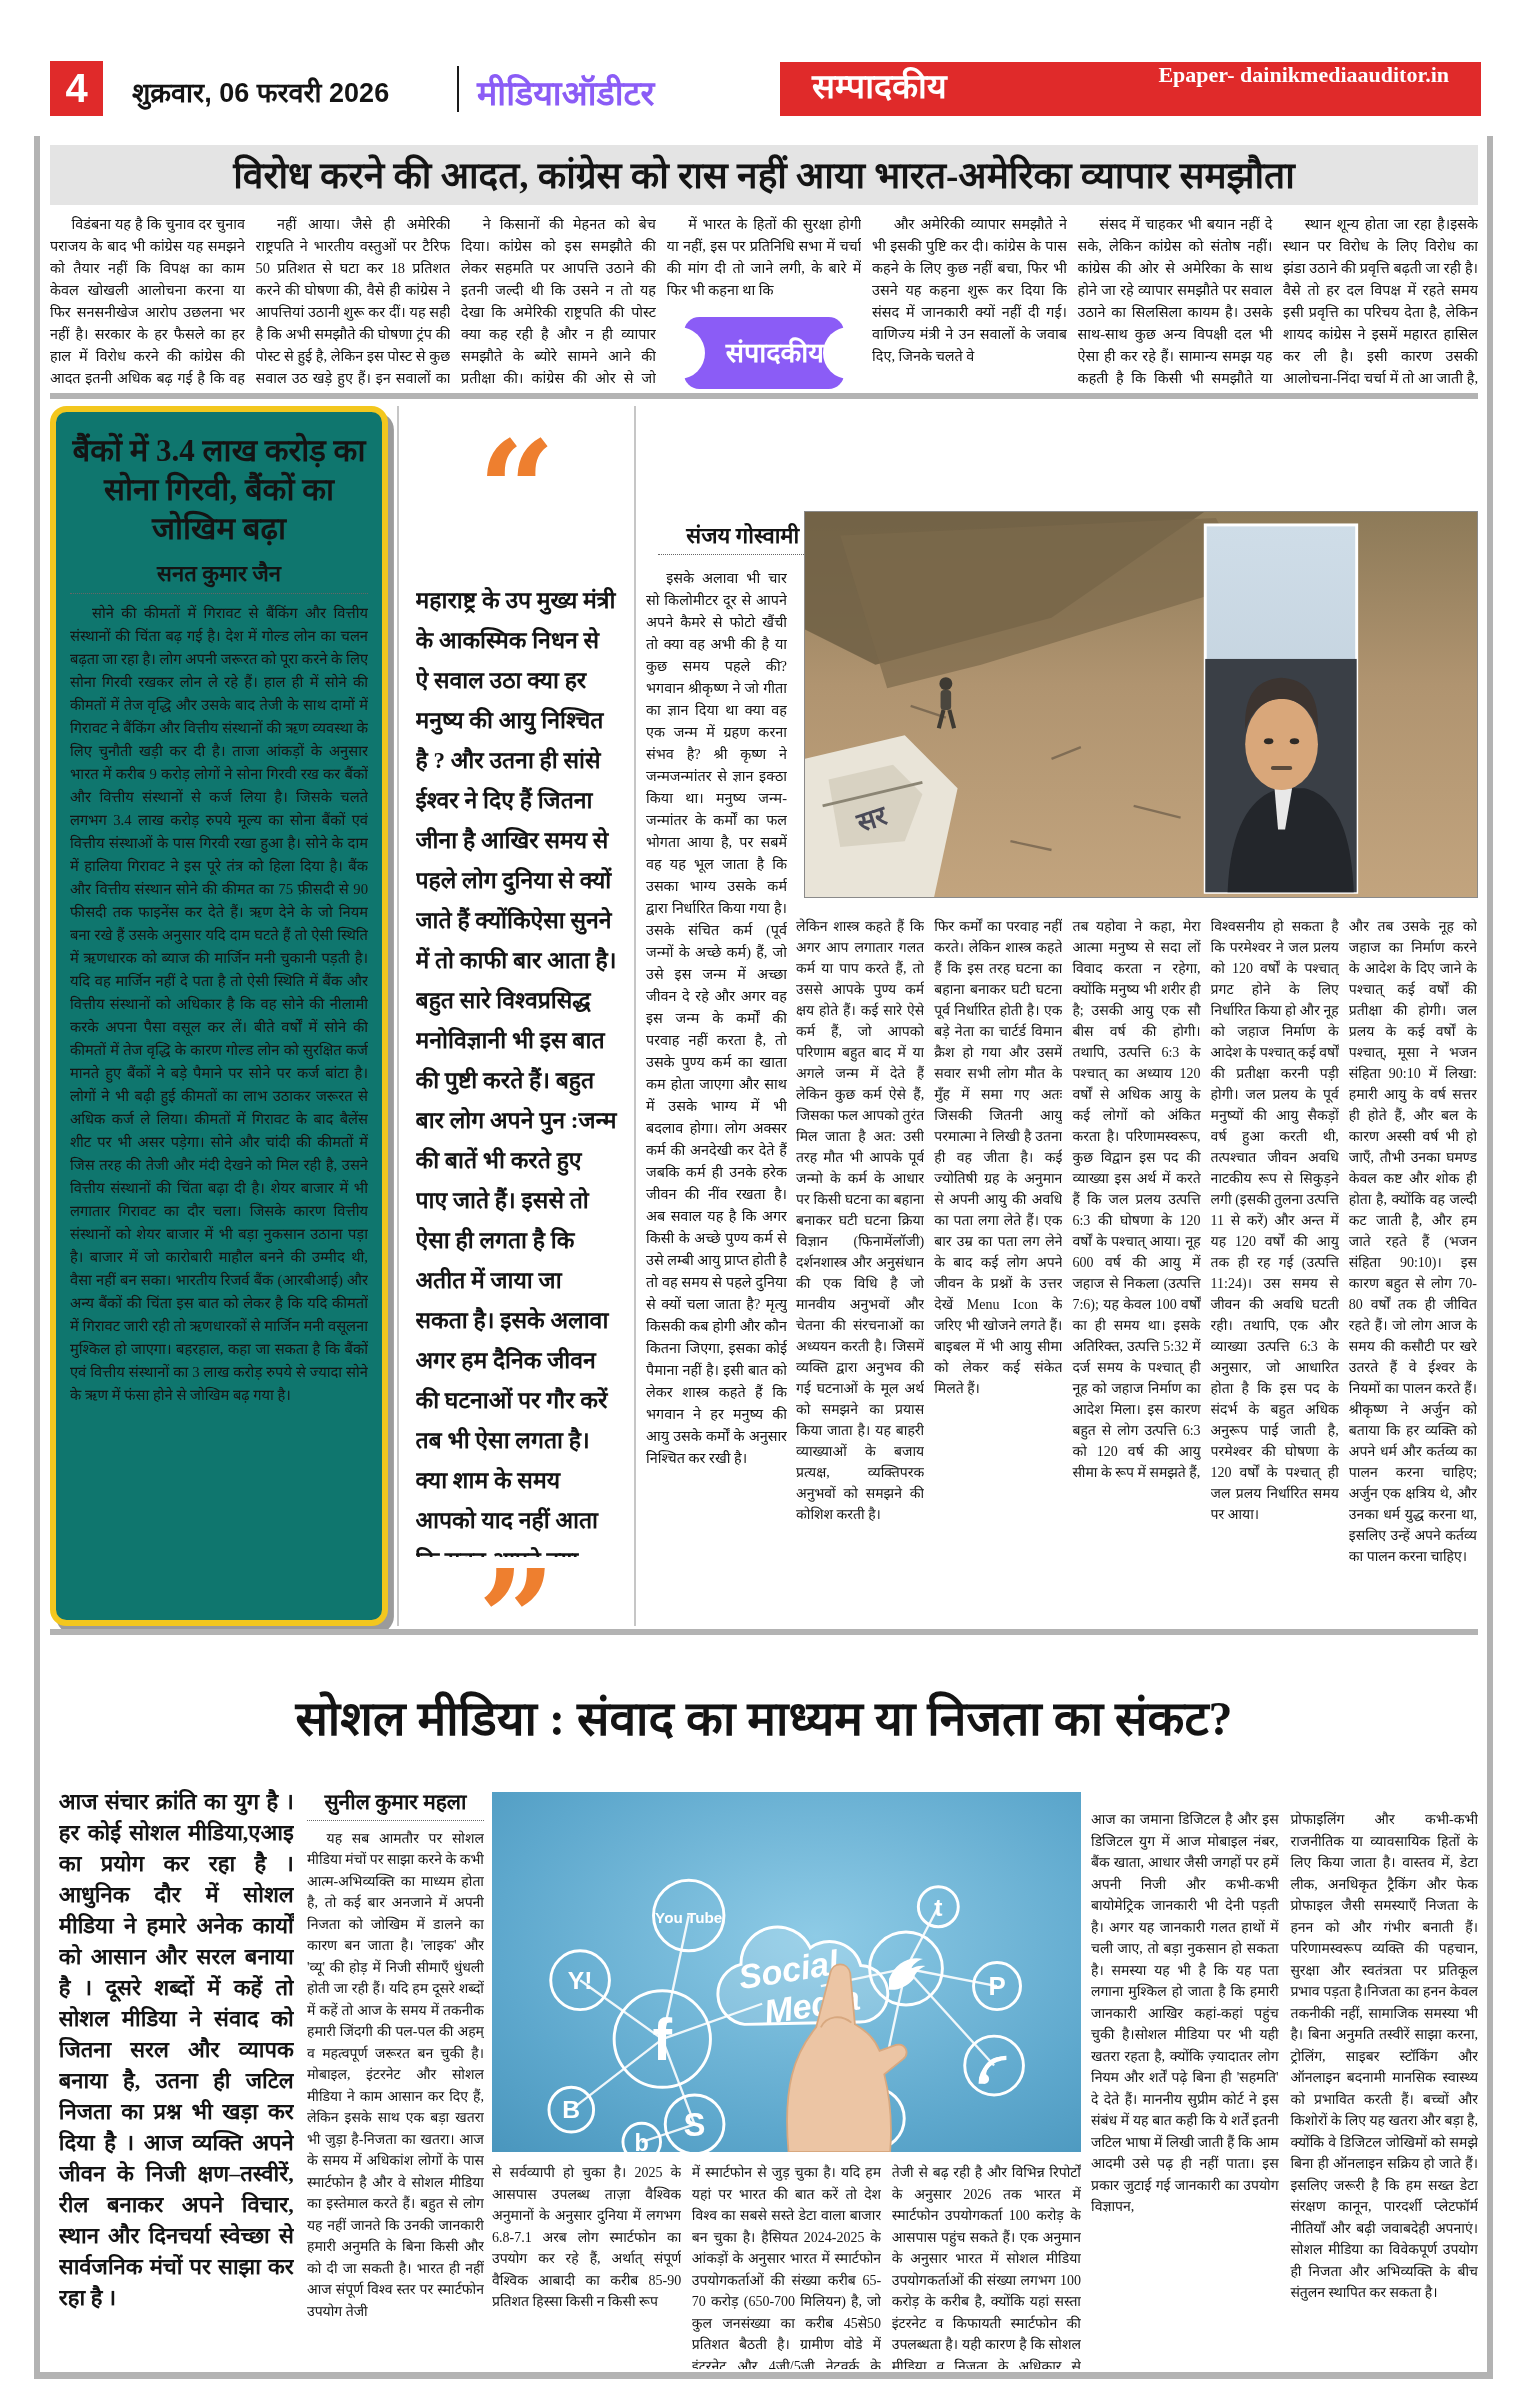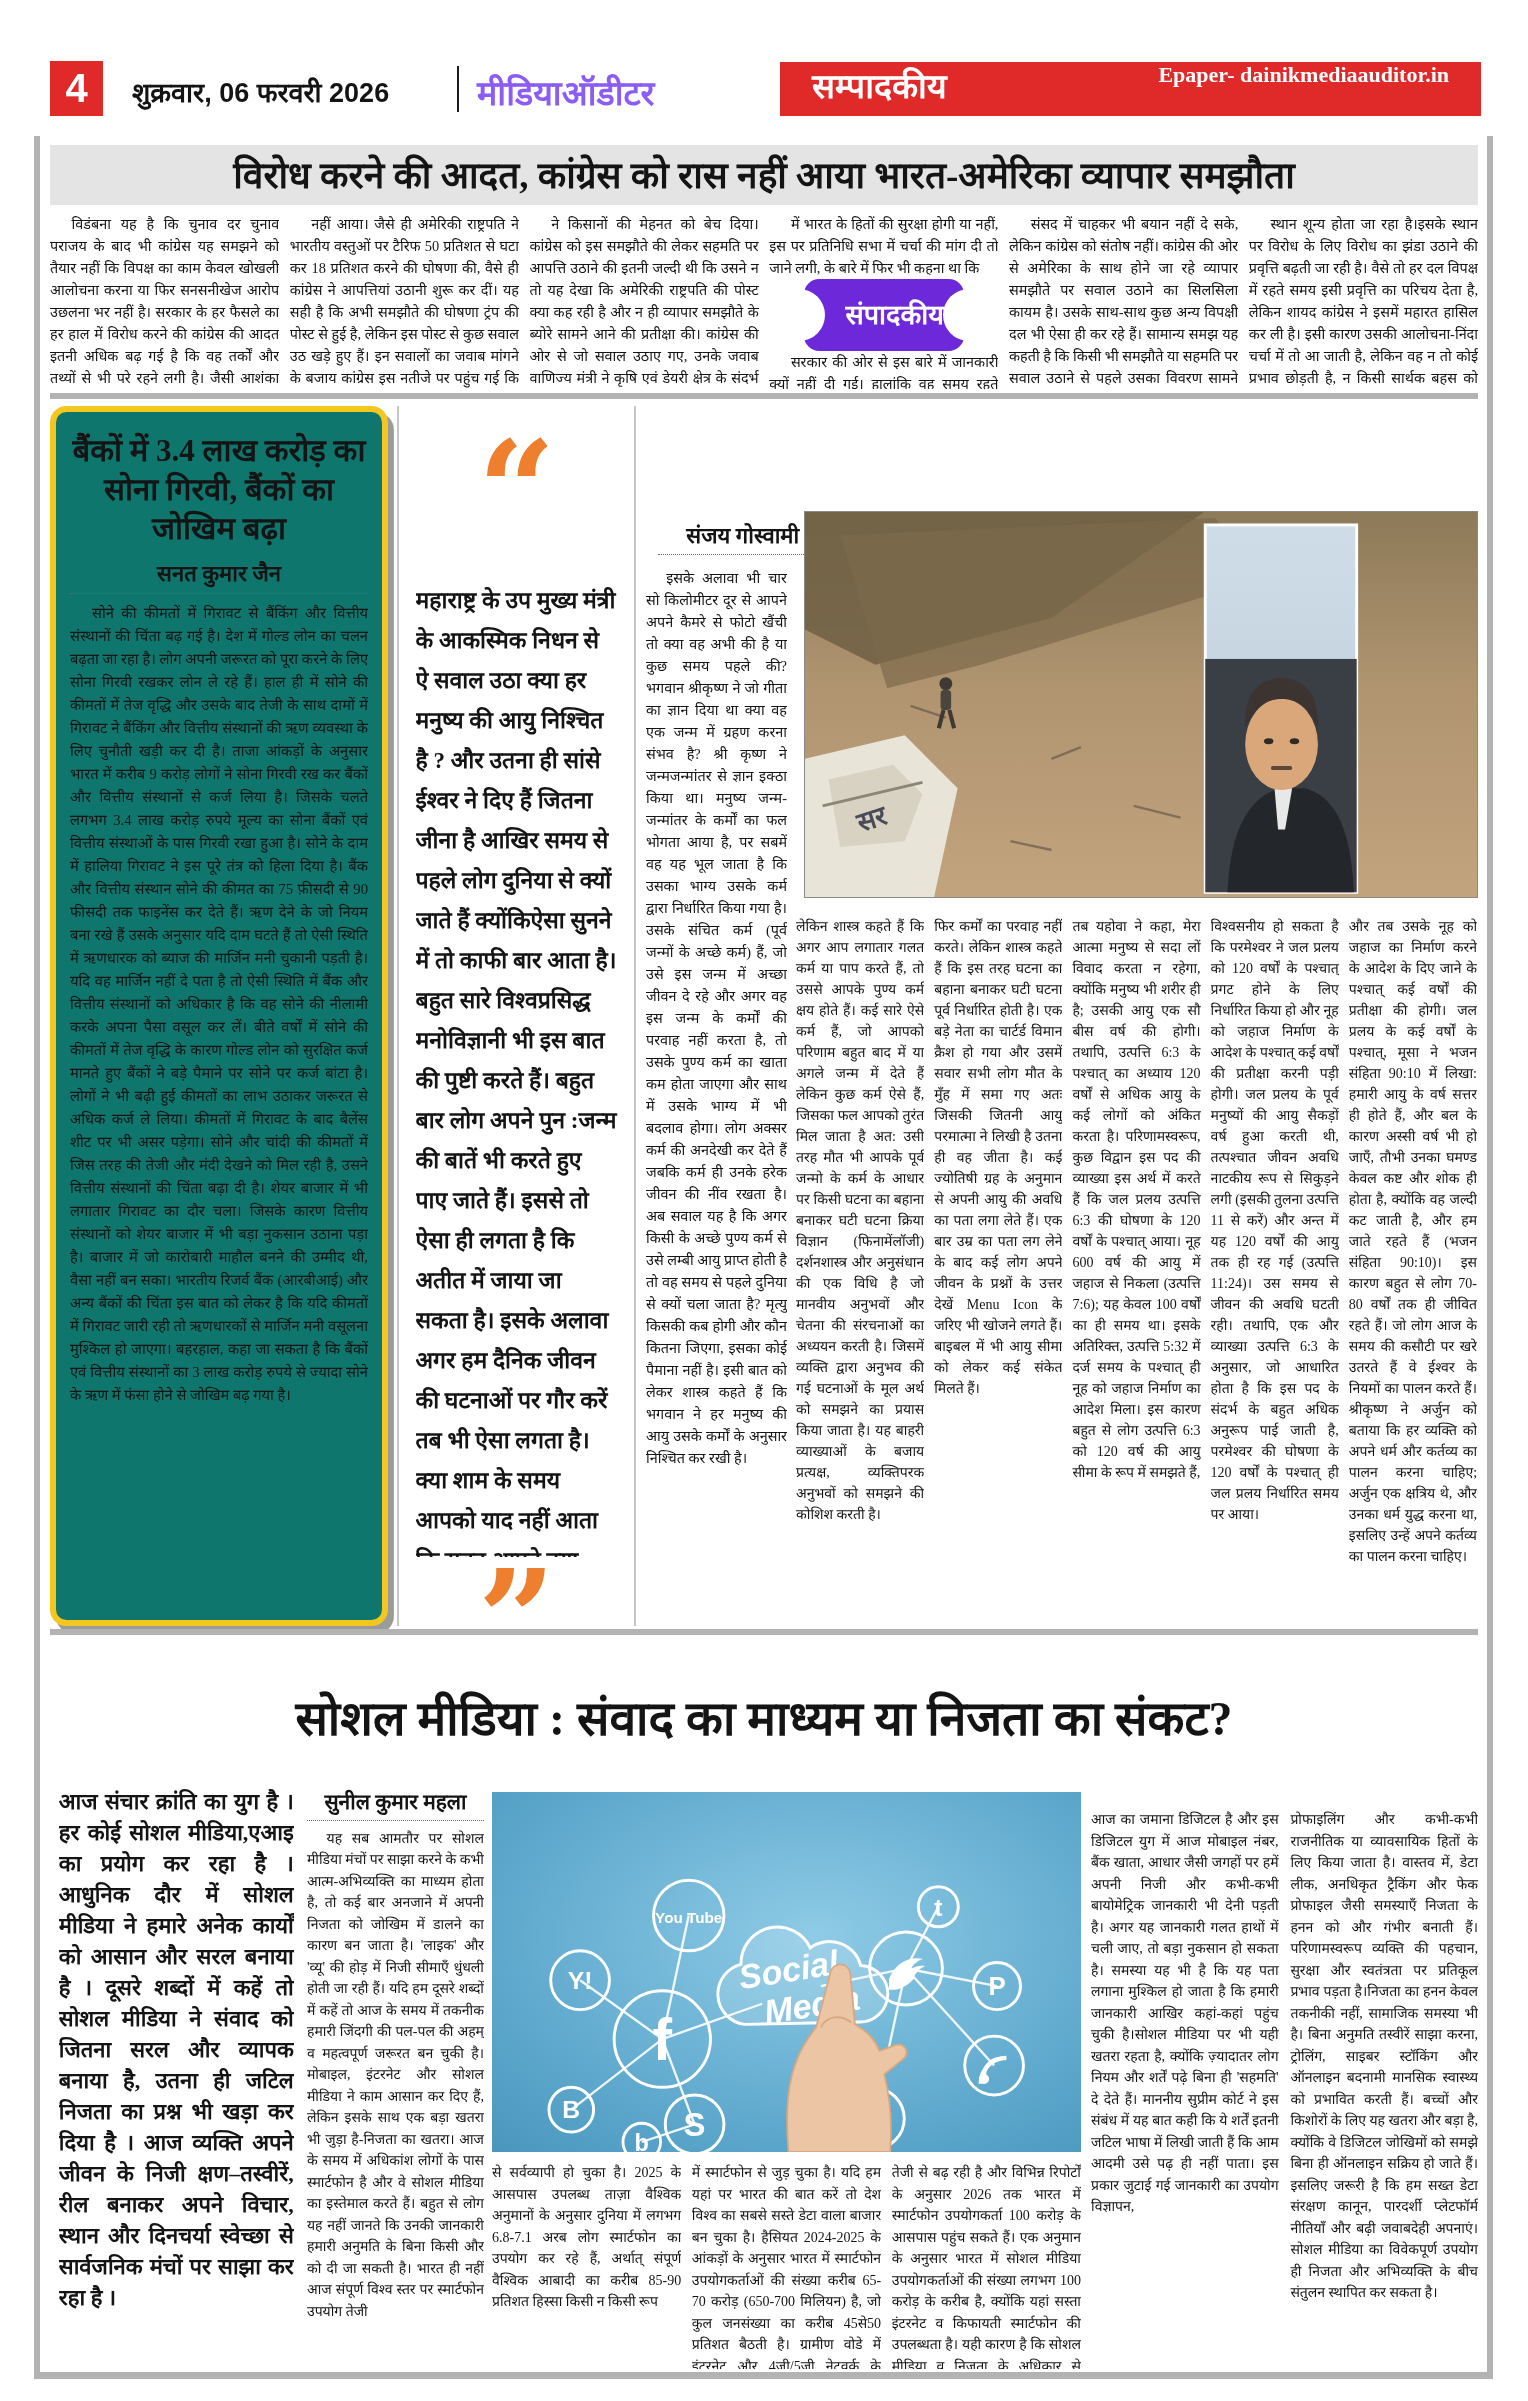--- a/index.html
+++ b/index.html
@@ -23,21 +23,21 @@
   
   .rule-h{background:#b3b3b3;}
   .rule-v{background:#b3b3b3;}
   
   .top-headline-box{left:50px;top:145px;width:1428px;height:60px;background:#e4e4e4;
                     display:flex;align-items:center;justify-content:center;}
   .top-headline-box h1{margin:0;font-size:37px;line-height:1;font-weight:bold;}
   .top-cols{left:50px;top:213px;width:1428px;height:176px;display:flex;gap:10.6px;}
   .col{flex:1;text-align:justify;overflow:hidden;}
   .top-cols .col{font-size:14.4px;line-height:22px;text-indent:1.5em;}
-  .badge{position:relative;margin:0 auto;width:160px;height:72px;background:#6d28d9;border-radius:15.3px;
+  .badge{position:relative;margin:16px auto;width:160px;height:72px;background:#8b5cf6;border-radius:15.3px;
          display:flex;align-items:center;justify-content:center;}
   .badge::before,.badge::after{content:"";position:absolute;top:50%;transform:translateY(-50%);
          width:52px;height:52px;border-radius:50%;background:#fff;}
   .badge::before{left:-31px;} .badge::after{right:-31px;}
   .badge span{color:#fff;font-size:27px;font-weight:bold;font-family:"Liberation Sans","DejaVu Sans",sans-serif;}
   
   .sidebar{left:50px;top:406px;width:338px;height:1220px;box-sizing:border-box;
            border:6.5px solid #f3c71e;border-radius:16.5px;box-shadow:5.9px 7px 0 #9b9b9b;
            background:#0f766e;padding:15.3px 14px;overflow:hidden;}
   .sidebar h2{margin:3.5px 0 0 0;text-align:center;font-size:31px;line-height:39px;font-weight:bold;}
@@ -102,20 +102,21 @@
     <div class="col">विडंबना यह है कि चुनाव दर चुनाव पराजय के बाद भी कांग्रेस यह समझने को तैयार नहीं कि विपक्ष का काम केवल खोखली आलोचना करना या फिर सनसनीखेज आरोप उछलना भर नहीं है। सरकार के हर फैसले का हर हाल में विरोध करने की कांग्रेस की आदत इतनी अधिक बढ़ गई है कि वह तर्कों और तथ्यों से भी परे रहने लगी है। जैसी आशंका थी, वैसा ही हुआ। कांग्रेस के साथ होने वाला व्यापार समझौता भी उसे रास</div>
     <div class="col noindent">नहीं आया। जैसे ही अमेरिकी राष्ट्रपति ने भारतीय वस्तुओं पर टैरिफ 50 प्रतिशत से घटा कर 18 प्रतिशत करने की घोषणा की, वैसे ही कांग्रेस ने आपत्तियां उठानी शुरू कर दीं। यह सही है कि अभी समझौते की घोषणा ट्रंप की पोस्ट से हुई है, लेकिन इस पोस्ट से कुछ सवाल उठ खड़े हुए हैं। इन सवालों का जवाब मांगने के बजाय कांग्रेस इस नतीजे पर पहुंच गई कि प्रधानमंत्री ने देश के किसानों के हितों की अनदेखी की।</div>
     <div class="col noindent">ने किसानों की मेहनत को बेच दिया। कांग्रेस को इस समझौते की लेकर सहमति पर आपत्ति उठाने की इतनी जल्दी थी कि उसने न तो यह देखा कि अमेरिकी राष्ट्रपति की पोस्ट क्या कह रही है और न ही व्यापार समझौते के ब्योरे सामने आने की प्रतीक्षा की। कांग्रेस की ओर से जो सवाल उठाए गए, उनके जवाब वाणिज्य मंत्री ने कृषि एवं डेयरी क्षेत्र के संदर्भ में पहले ही दे दिए थे।</div>
     <div class="col noindent">
       <div>में भारत के हितों की सुरक्षा होगी या नहीं, इस पर प्रतिनिधि सभा में चर्चा की मांग दी तो जाने लगी, के बारे में फिर भी कहना था कि</div>
       <div class="badge">
         <span>संपादकीय</span>
       </div>
       <div>सरकार की ओर से इस बारे में जानकारी क्यों नहीं दी गई। हालांकि वह समय रहते सामने आ जाएगी। जब वाणिज्य मंत्री ने</div>
     </div>
+    <div class="col noindent">और अमेरिकी व्यापार समझौते ने भी इसकी पुष्टि कर दी। कांग्रेस के पास कहने के लिए कुछ नहीं बचा, फिर भी उसने यह कहना शुरू कर दिया कि संसद में जानकारी क्यों नहीं दी गई। वाणिज्य मंत्री ने उन सवालों के जवाब दिए, जिनके चलते वे</div>
     <div class="col noindent">संसद में चाहकर भी बयान नहीं दे सके, लेकिन कांग्रेस को संतोष नहीं। कांग्रेस की ओर से अमेरिका के साथ होने जा रहे व्यापार समझौते पर सवाल उठाने का सिलसिला कायम है। उसके साथ-साथ कुछ अन्य विपक्षी दल भी ऐसा ही कर रहे हैं। सामान्य समझ यह कहती है कि किसी भी समझौते या सहमति पर सवाल उठाने से पहले उसका विवरण सामने आने की प्रतीक्षा की जाए, लेकिन आज की भारतीय राजनीति में इस समझ के लिए</div>
     <div class="col noindent">स्थान शून्य होता जा रहा है।इसके स्थान पर विरोध के लिए विरोध का झंडा उठाने की प्रवृत्ति बढ़ती जा रही है। वैसे तो हर दल विपक्ष में रहते समय इसी प्रवृत्ति का परिचय देता है, लेकिन शायद कांग्रेस ने इसमें महारत हासिल कर ली है। इसी कारण उसकी आलोचना-निंदा चर्चा में तो आ जाती है, लेकिन वह न तो कोई प्रभाव छोड़ती है, न किसी सार्थक बहस को जन्म देती है और न ही सत्तापक्ष को अपने रुख-रवैये पर विचार को बाध्य करती है।</div>
   </div>
   <div class="abs rule-h" style="left:50px;top:393px;width:1428px;height:5.9px;"></div>
 
   <div class="abs sidebar">
     <h2>बैंकों में 3.4 लाख करोड़ का सोना गिरवी, बैंकों का जोखिम बढ़ा</h2>
     <div class="byline">सनत कुमार जैन</div>
     <div class="body">सोने की कीमतों में गिरावट से बैंकिंग और वित्तीय संस्थानों की चिंता बढ़ गई है। देश में गोल्ड लोन का चलन बढ़ता जा रहा है। लोग अपनी जरूरत को पूरा करने के लिए सोना गिरवी रखकर लोन ले रहे हैं। हाल ही में सोने की कीमतों में तेज वृद्धि और उसके बाद तेजी के साथ दामों में गिरावट ने बैंकिंग और वित्तीय संस्थानों की ऋण व्यवस्था के लिए चुनौती खड़ी कर दी है। ताजा आंकड़ों के अनुसार भारत में करीब 9 करोड़ लोगों ने सोना गिरवी रख कर बैंकों और वित्तीय संस्थानों से कर्ज लिया है। जिसके चलते लगभग 3.4 लाख करोड़ रुपये मूल्य का सोना बैंकों एवं वित्तीय संस्थाओं के पास गिरवी रखा हुआ है। सोने के दाम में हालिया गिरावट ने इस पूरे तंत्र को हिला दिया है। बैंक और वित्तीय संस्थान सोने की कीमत का 75 फ़ीसदी से 90 फीसदी तक फाइनेंस कर देते हैं। ऋण देने के जो नियम बना रखे हैं उसके अनुसार यदि दाम घटते हैं तो ऐसी स्थिति में ऋणधारक को ब्याज की मार्जिन मनी चुकानी पड़ती है। यदि वह मार्जिन नहीं दे पता है तो ऐसी स्थिति में बैंक और वित्तीय संस्थानों को अधिकार है कि वह सोने की नीलामी करके अपना पैसा वसूल कर लें। बीते वर्षों में सोने की कीमतों में तेज वृद्धि के कारण गोल्ड लोन को सुरक्षित कर्ज मानते हुए बैंकों ने बड़े पैमाने पर सोने पर कर्ज बांटा है। लोगों ने भी बढ़ी हुई कीमतों का लाभ उठाकर जरूरत से अधिक कर्ज ले लिया। कीमतों में गिरावट के बाद बैलेंस शीट पर भी असर पड़ेगा। सोने और चांदी की कीमतों में जिस तरह की तेजी और मंदी देखने को मिल रही है, उसने वित्तीय संस्थानों की चिंता बढ़ा दी है। शेयर बाजार में भी लगातार गिरावट का दौर चला। जिसके कारण वित्तीय संस्थानों को शेयर बाजार में भी बड़ा नुकसान उठाना पड़ा है। बाजार में जो कारोबारी माहौल बनने की उम्मीद थी, वैसा नहीं बन सका। भारतीय रिजर्व बैंक (आरबीआई) और अन्य बैंकों की चिंता इस बात को लेकर है कि यदि कीमतों में गिरावट जारी रही तो ऋणधारकों से मार्जिन मनी वसूलना मुश्किल हो जाएगा। बहरहाल, कहा जा सकता है कि बैंकों एवं वित्तीय संस्थानों का 3 लाख करोड़ रुपये से ज्यादा सोने के ऋण में फंसा होने से जोखिम बढ़ गया है।</div>
   </div>

